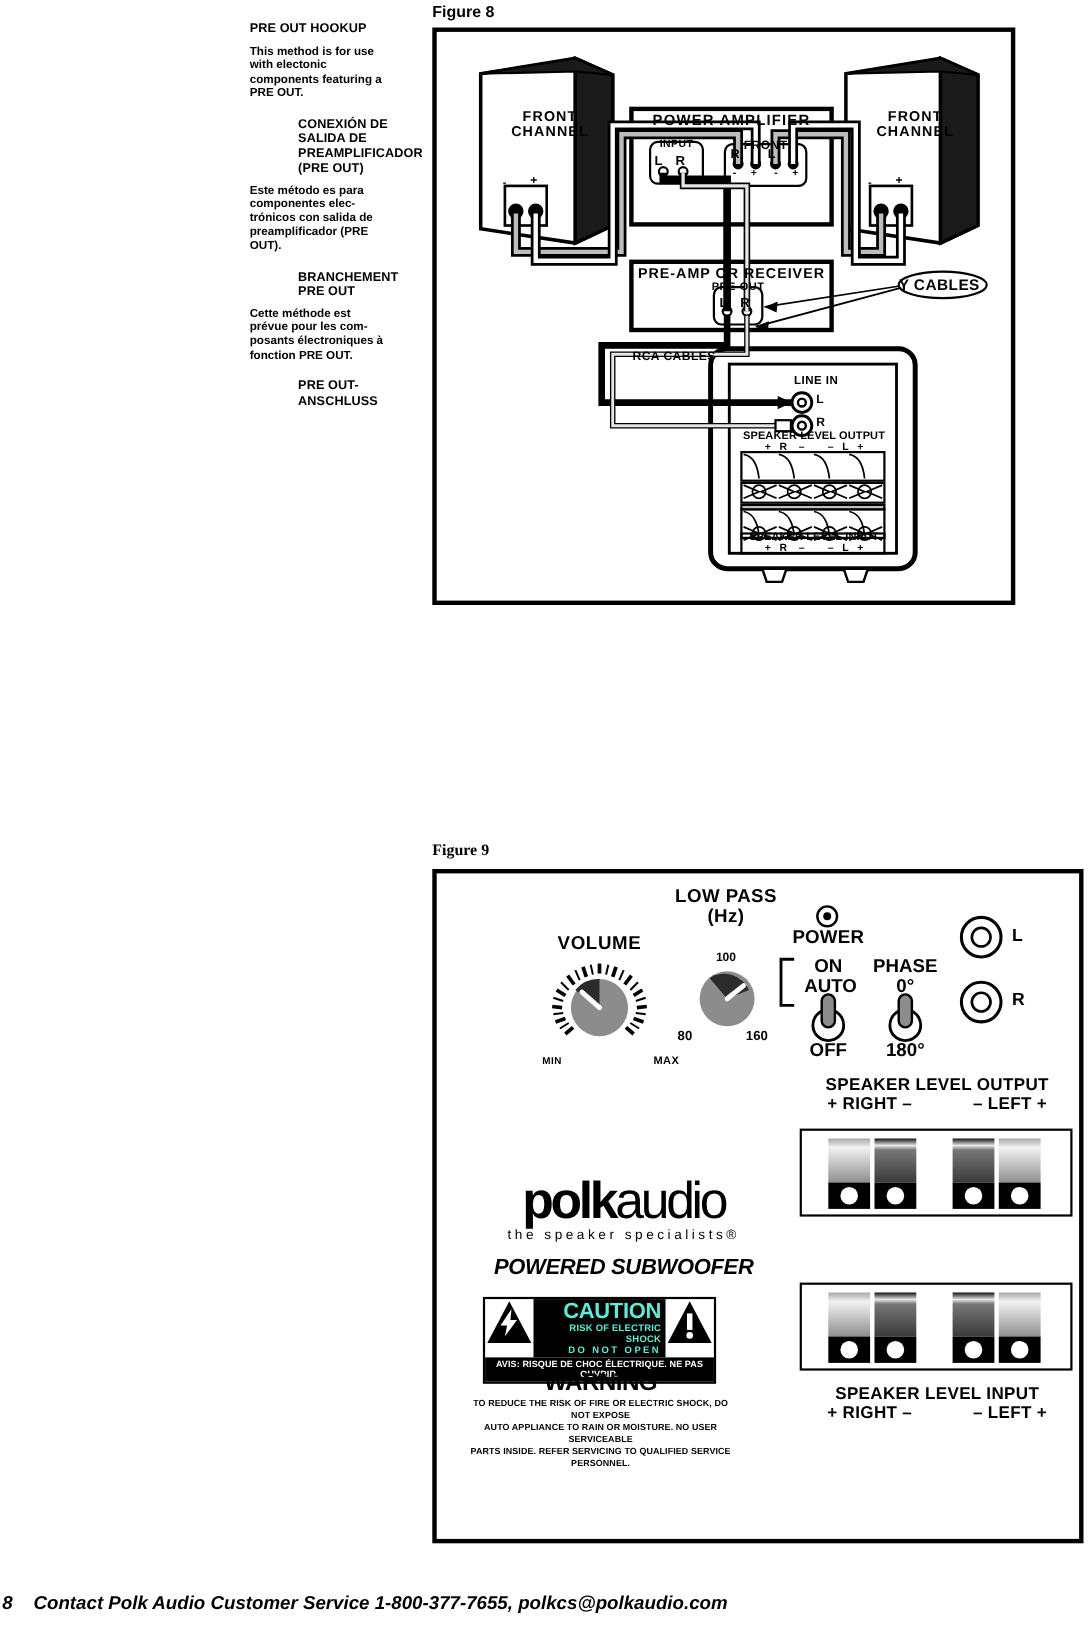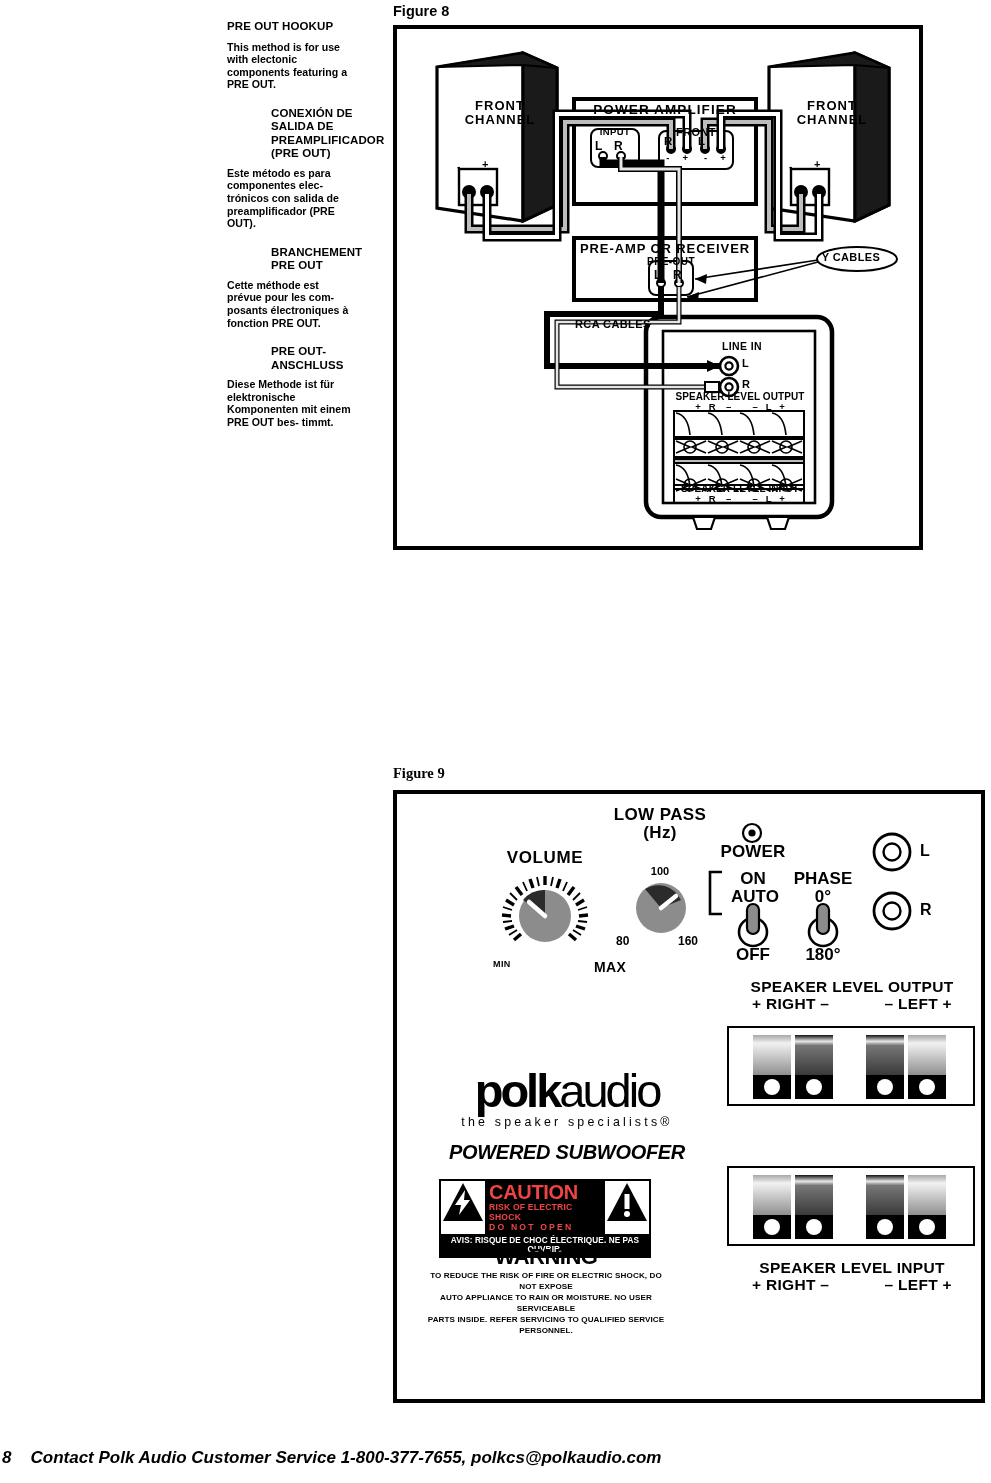--- a/index.html
+++ b/index.html
@@ -28,21 +28,21 @@
 
   
   svg{display:block;overflow:visible;}
 
   
   .ctl-label{font-weight:bold;text-align:center;white-space:pre;line-height:1.08;}
 
   
   #caution{position:absolute;border:2px solid #000;box-sizing:border-box;}
   .caution-row{display:flex;align-items:stretch;}
-  .caut-mid{background:#000;color:#ef4444;flex:1;text-align:left;
+  .caut-mid{background:#000;color:#5eead4;flex:1;text-align:right;
         padding:1px 4px 2px 4px;box-sizing:border-box;}
   .caut-title{font-weight:bold;font-size:20px;line-height:20px;letter-spacing:-.3px;}
   .caut-s1{font-weight:bold;font-size:8.6px;line-height:10px;letter-spacing:.2px;}
   .caut-s2{font-weight:bold;font-size:8.6px;line-height:10px;letter-spacing:2.2px;}
   .caut-bottom{background:#000;color:#fff;font-weight:bold;font-size:8.2px;
         text-align:center;letter-spacing:.1px;padding:1.5px 0 2px 0;}
 
   .warn-title{font-weight:bold;font-size:22px;text-align:center;letter-spacing:-.5px;}
   .warn-body{font-weight:bold;font-size:8.1px;line-height:11px;text-align:center;
         letter-spacing:.1px;}
@@ -84,25 +84,20 @@
     <div class="side-h tight">BRANCHEMENT
 PRE OUT</div>
     <div class="side-p">Cette méthode est
 prévue pour les com-
 posants électroniques
 à fonction PRE OUT.</div>
   </div>
   <div>
     <div class="side-h tight">PRE OUT-
 ANSCHLUSS</div>
-    <div class="side-p">Diese Methode ist für
-elektronische
-Komponenten mit
-einem PRE OUT bes-
-timmt.</div>
   </div>
 </div>
 
 <div class="abs fig-cap" style="left:393px;top:3px;">Figure 8</div>
 
 <div class="abs fig-frame" id="fig8" style="left:393px;top:25px;width:530px;height:525px;">
 
   <svg class="abs" style="left:0;top:0;" width="522" height="517" viewBox="0 0 522 517">
     <g fill="none" stroke="#000" stroke-width="3.2">
 
@@ -244,21 +239,21 @@
   <div class="abs dlab" style="left:262px;top:98px;width:74px;font-size:11px;">FRONT</div>
   <div class="abs dlab" style="left:267px;top:106px;font-size:11.5px;">R</div>
   <div class="abs dlab" style="left:301px;top:106px;font-size:11.5px;">L</div>
   <div class="abs dlab" style="left:262px;top:124px;width:74px;font-size:9.5px;letter-spacing:0;">-     +      -     +</div>
 
   <div class="abs dlab" style="left:177px;top:213px;width:182px;font-size:13px;letter-spacing:.9px;">PRE-AMP OR RECEIVER</div>
   <div class="abs dlab" style="left:247px;top:228px;width:54px;font-size:10px;">PRE-OUT</div>
   <div class="abs dlab" style="left:257px;top:240px;font-size:12px;">L</div>
   <div class="abs dlab" style="left:276px;top:240px;font-size:12px;">R</div>
 
-  <div class="abs dlab" style="left:420px;top:223px;width:68px;font-size:11px;letter-spacing:.4px;">Y CABLES</div>
+  <div class="abs dlab" style="left:420px;top:223px;width:68px;font-size:14px;letter-spacing:.4px;">Y CABLES</div>
   <div class="abs dlab" style="left:178px;top:290px;font-size:11px;letter-spacing:.4px;">RCA CABLES</div>
 
   <div class="abs dlab" style="left:290px;top:312px;width:110px;font-size:10.5px;letter-spacing:.4px;">LINE IN</div>
   <div class="abs dlab" style="left:345px;top:329px;font-size:11px;">L</div>
   <div class="abs dlab" style="left:345px;top:350px;font-size:11px;">R</div>
 
   <div class="abs dlab" style="left:272px;top:363px;width:142px;font-size:10px;letter-spacing:.1px;">SPEAKER LEVEL OUTPUT</div>
   <div class="abs dlab" style="left:272px;top:373px;width:142px;font-size:9.5px;letter-spacing:0;">+   R    –        –   L   +</div>
   <div class="abs dlab" style="left:272px;top:455px;width:142px;font-size:10px;letter-spacing:.1px;">SPEAKER LEVEL INPUT</div>
   <div class="abs dlab" style="left:272px;top:465px;width:142px;font-size:9.5px;letter-spacing:0;">+   R    –        –   L   +</div>
@@ -299,21 +294,21 @@
       <line x1="10" y1="50" x2="19" y2="49"></line>
       <line x1="94" y1="50" x2="85" y2="49"></line>
       <line x1="16" y1="63" x2="24" y2="58"></line>
       <line x1="88" y1="63" x2="80" y2="58"></line>
     </g>
     <circle cx="52" cy="44" r="26" fill="#8c8c8c"></circle>
     <path d="M52,44 L30,28 A27,27 0 0 1 52,18 Z" fill="#2b2b2b"></path>
     <line x1="52" y1="44" x2="36" y2="30" stroke="#fff" stroke-width="4.5" stroke-linecap="round"></line>
   </svg>
   <div class="abs ctl-label" style="left:96px;top:166px;font-size:9px;letter-spacing:.4px;">MIN</div>
-  <div class="abs ctl-label" style="left:169px;top:166px;font-size:14px;letter-spacing:.4px;padding-left:28px;">MAX</div>
+  <div class="abs ctl-label" style="left:169px;top:166px;font-size:10px;letter-spacing:.4px;padding-left:28px;">MAX</div>
 
   <div class="abs ctl-label" style="left:213px;top:12px;width:100px;font-size:17px;letter-spacing:.4px;">LOW PASS
 (Hz)</div>
   <div class="abs ctl-label" style="left:233px;top:72px;width:60px;font-size:11px;">100</div>
   <svg class="abs" style="left:238px;top:88px;" width="52" height="52" viewBox="0 0 52 52">
     <circle cx="26" cy="26" r="25" fill="#8c8c8c"></circle>
     <path d="M26,26 L10,7 A25,25 0 0 1 46,18 Z" fill="#2b2b2b"></path>
     <line x1="26" y1="26" x2="41" y2="14" stroke="#fff" stroke-width="4.5" stroke-linecap="round"></line>
   </svg>
   <div class="abs ctl-label" style="left:219px;top:141px;font-size:12px;">80</div>

